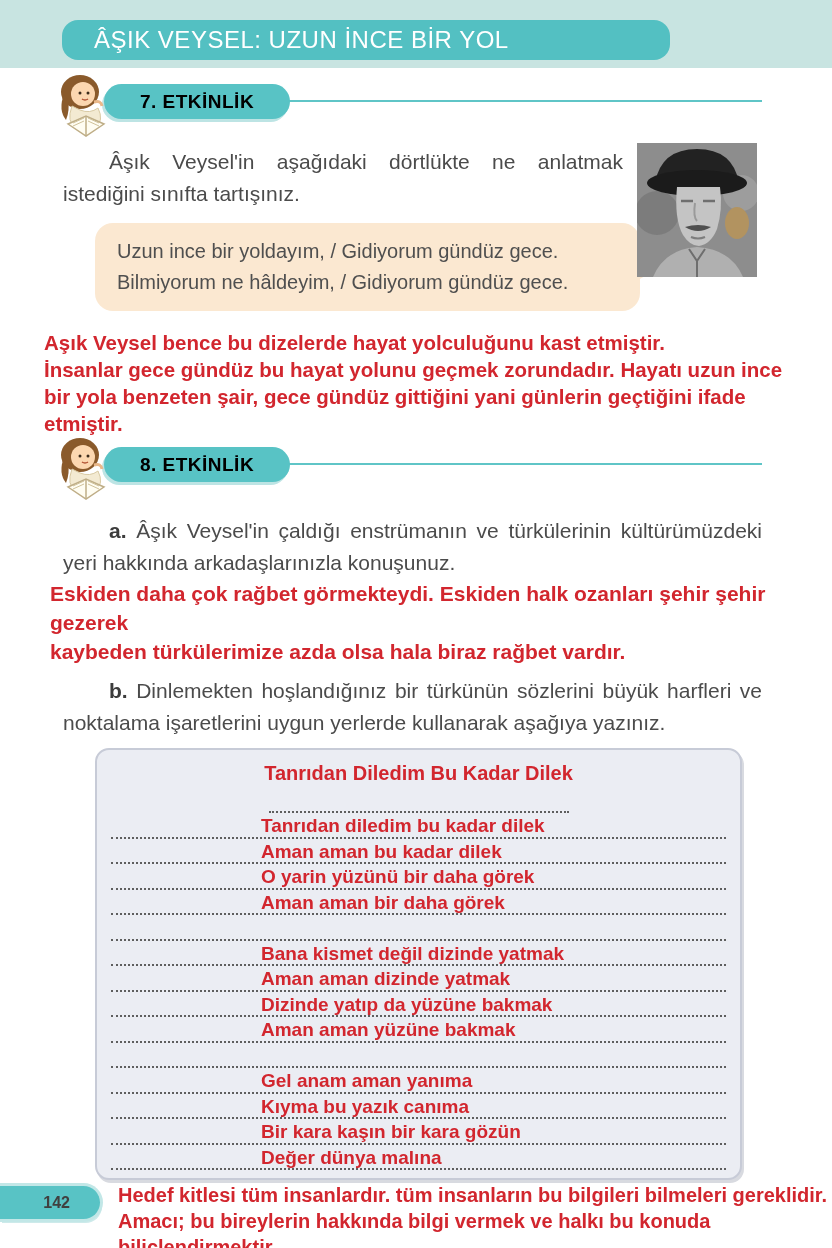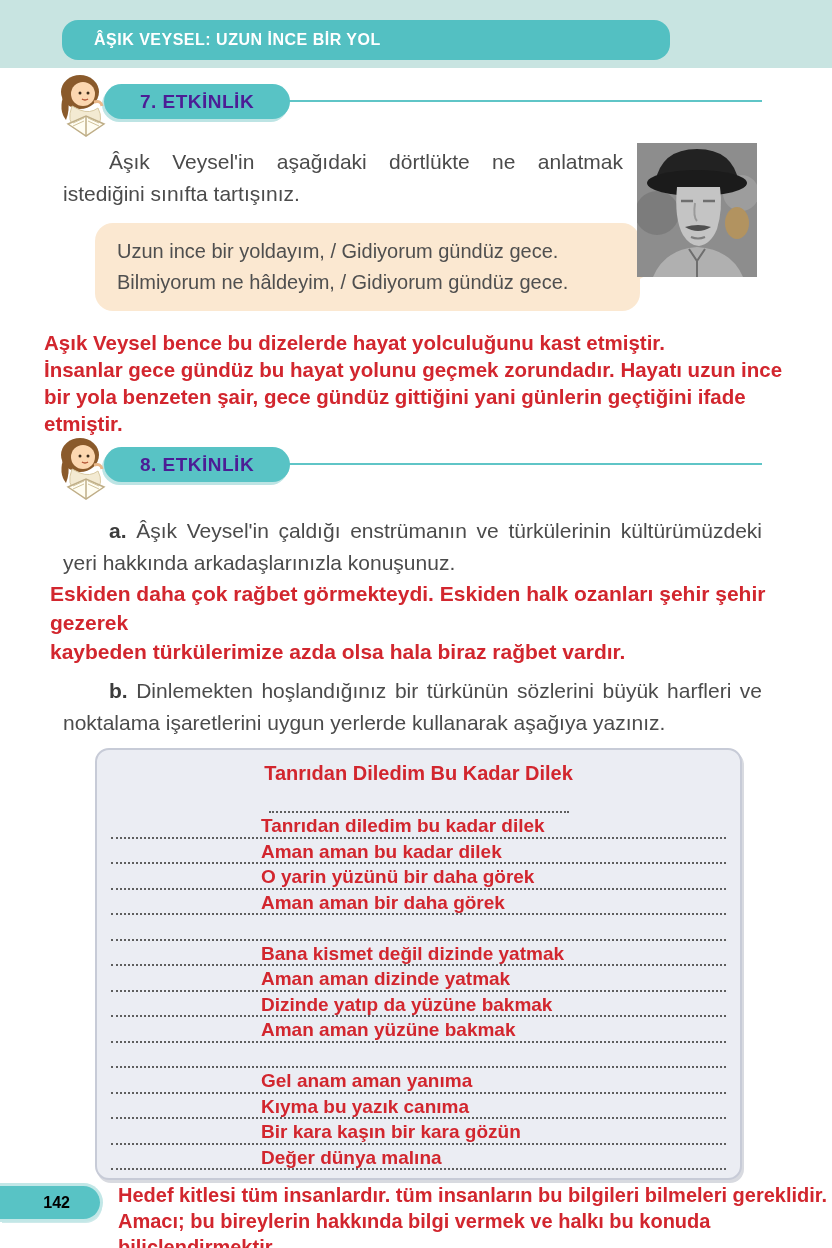--- a/index.html
+++ b/index.html
@@ -12,31 +12,31 @@
     color:#4b4b4b;
   }
   
   .top-strip{height:68px;background:#c8e4e1;}
   .title-band{
     display:inline-block;
     margin:20px 12px 0 62px;
     width:608px;height:40px;line-height:40px;
     background:#53c0c2;border-radius:16px;
     padding-left:32px;box-sizing:border-box;
-    color:#ffffff;font-weight:bold;font-size:16px;letter-spacing:0.5px;
+    color:#ffffff;font-weight:normal;font-size:24px;letter-spacing:0.5px;
   }
   
   .act-row{display:flex;align-items:center;margin-left:46px;padding-right:70px;height:66px;position:relative;}
   .mascot-wrap{position:relative;width:74px;height:74px;flex:0 0 auto;z-index:2;margin-top:4px;}
   .mascot-wrap svg{width:74px;height:74px;display:block;}
   .pill{
     margin-left:-16px;z-index:1;
     width:186px;height:35px;line-height:35px;
     background:#58c3c5;border-radius:18px;
-    text-align:center;color:#4c1d95;font-weight:bold;font-size:19px;letter-spacing:0.5px;
+    text-align:center;color:#000000;font-weight:bold;font-size:19px;letter-spacing:0.5px;
     box-shadow:-2px 3px 0 #bde4e4;
   }
   .rule{flex:1;height:2px;background:#5fc5c7;margin-left:-4px;}
   
   .body-para{
     margin:12px 70px 0 63px;
     font-size:21px;line-height:1.5;color:#4b4b4b;
     text-align:justify;
   }
   .body-para.indent{text-indent:46px;}
@@ -88,21 +88,21 @@
   .song-text{
     display:inline-block;margin-left:150px;
     color:#d2262e;font-weight:bold;font-size:19px;line-height:25px;
     white-space:nowrap;
   }
   
   .page-badge{
     position:absolute;left:0;top:1186px;
     width:100px;height:33px;line-height:33px;
     background:#58c3c5;border-radius:0 17px 17px 0;
-    color:#000000;font-weight:bold;font-size:16px;
+    color:#404040;font-weight:bold;font-size:16px;
     text-align:right;padding-right:30px;box-sizing:border-box;
     box-shadow:0 0 0 3px #c2e7e7, 2px 4px 0 #cdeaea;
   }
   .footer-ans{
     position:absolute;left:118px;top:1182px;width:712px;
     color:#d2262e;font-weight:bold;font-size:20px;line-height:1.3;
   }
 </style>
 </head>
 <body>

